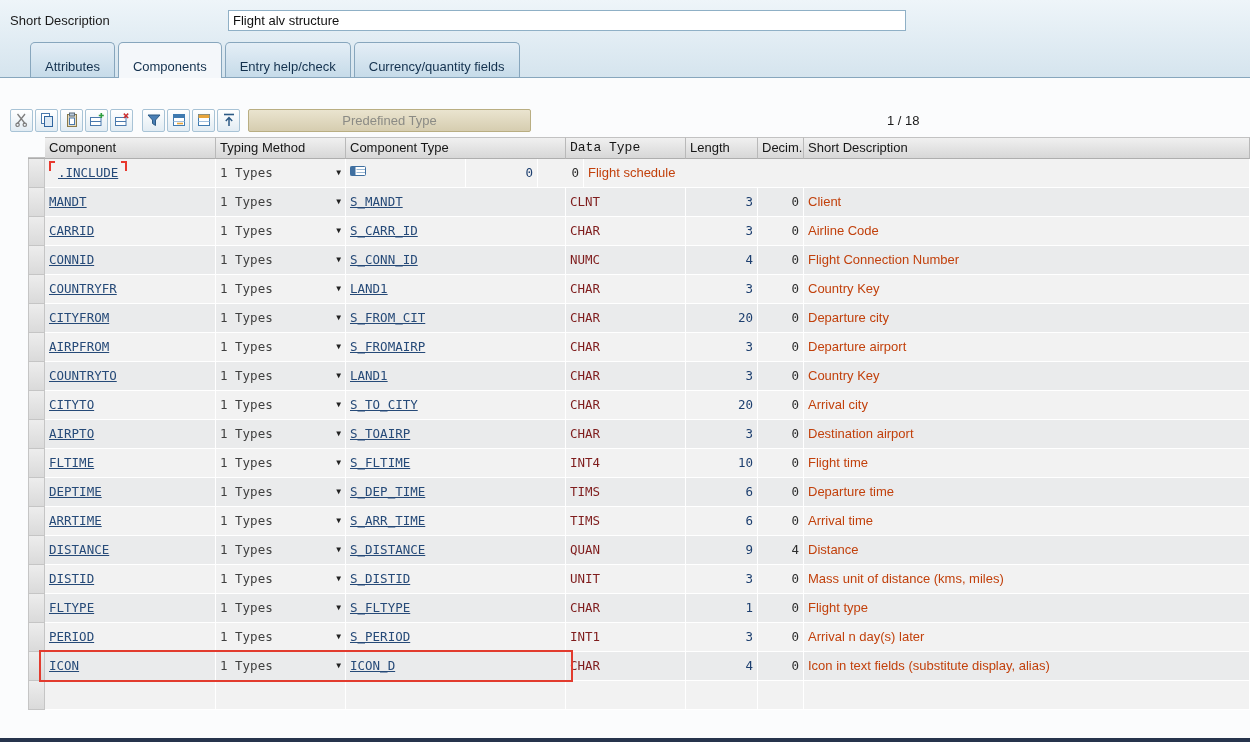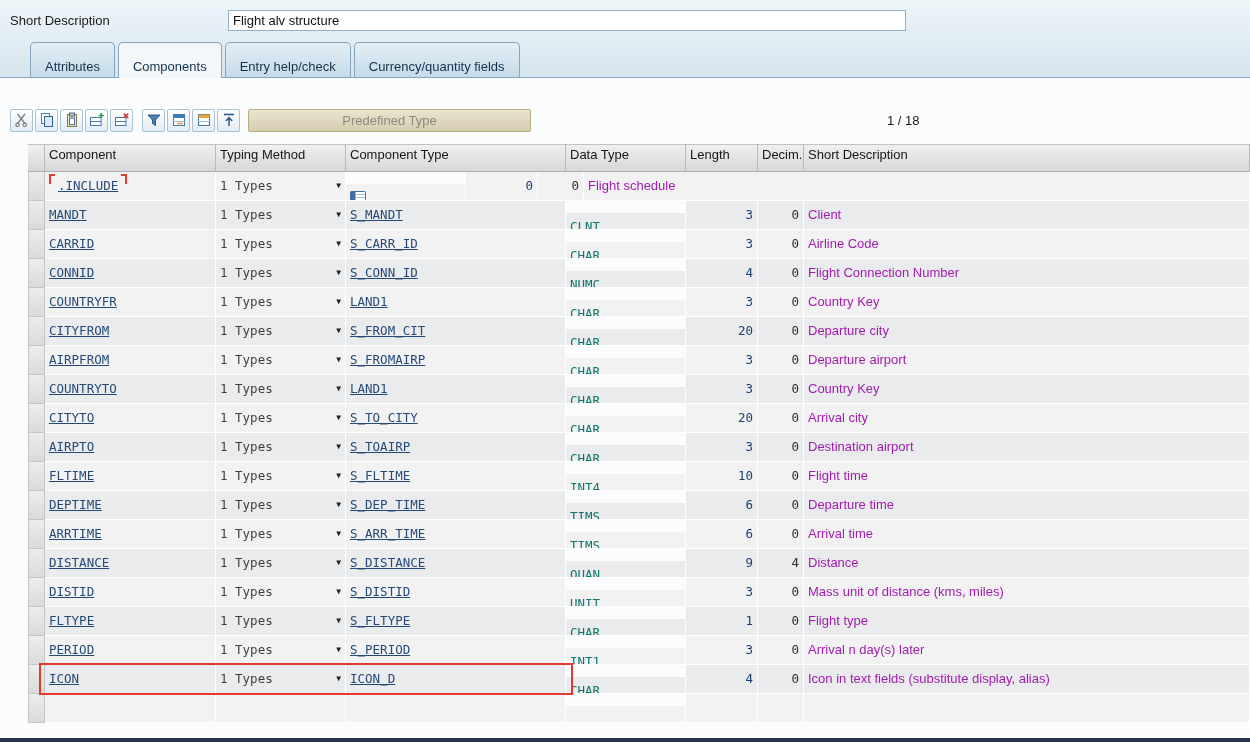--- a/index.html
+++ b/index.html
@@ -43,53 +43,53 @@
   .sep{width:7px;}
   .predefined{
     margin-left:6px;width:283px;height:23px;border:1px solid #b9ae82;
     background:linear-gradient(#eae4cf,#d6cdb0);color:#8b8b85;font-size:13px;
     border-radius:2px;font-family:"Liberation Sans","DejaVu Sans",sans-serif;
   }
   .position{margin-left:356px;}
 
   
   .grid{margin:12px 0 0 28px;width:1222px;}
-  .grid-header{display:flex;height:28px;line-height:20px;}
+  .grid-header{display:flex;height:15px;line-height:20px;align-items:flex-end;}
   .hcell{
     background:linear-gradient(#f0f0f0,#d7d7d7);border-right:1px solid #b9b9b9;
     border-top:1px solid #c2c2c2;border-bottom:1px solid #aeaeae;
     padding:0 4px;box-sizing:border-box;white-space:nowrap;overflow:hidden;color:#161616;
   }
   .c-sel{width:17px;flex:none;padding:0;}
   .c-comp{width:171px;flex:none;}
   .c-typ{width:130px;flex:none;}
   .c-ctype{width:220px;flex:none;}
-  .c-dtype{width:120px;flex:none;}
+  .c-dtype{width:120px;flex:none;font-family:Liberation Mono, monospace;}
   .c-len{width:72px;flex:none;}
   .c-dec{width:46px;flex:none;}
   .c-desc{flex:1;min-width:0;}
 
   .grid-row{display:flex;height:29px;position:relative;}
   .grid-row .cell{
     box-sizing:border-box;border-right:1px solid #fff;border-bottom:1px solid #fff;
     padding:0 4px;line-height:28px;white-space:nowrap;overflow:hidden;
   }
   .row-a .cell{background:#f2f2f2;}
   .row-b .cell{background:#eaebec;}
   .cell.sel{
     background:linear-gradient(#ededed,#dadada);border:1px solid #c5c5c5;border-top:none;padding:0;
   }
   .mono{font-family:"DejaVu Sans Mono","Liberation Mono",monospace;font-size:12.5px;}
   .linktext{color:#264a78;text-decoration:underline;}
   .typing{display:flex;justify-content:space-between;align-items:center;color:#3f3f3f;}
   .dd{font-size:8px;color:#222;margin-left:4px;line-height:28px;}
   .num{text-align:right;color:#1d3f6f;}
   .decv{text-align:right;color:#2e2e2e;}
-  .descv{color:#a21caf;}
-  .dtypev{color:#0f766e;margin-top:12px;}
+  .descv{color:#c2410c;}
+  .dtypev{color:#7f1d1d;}
 
   .inc-mark-l{display:inline-block;width:4px;height:8px;border-left:2px solid #e8392e;border-top:2px solid #e8392e;margin-right:3px;vertical-align:6px;}
   .inc-mark-r{display:inline-block;width:4px;height:8px;border-right:2px solid #e8392e;border-top:2px solid #e8392e;margin-left:3px;vertical-align:6px;}
 
   .dtype-icon{display:inline-block;vertical-align:middle;margin-top:-3px;}
 
   .red-box{position:absolute;left:11px;top:-2px;width:534px;height:32px;border:2px solid #e23b2e;z-index:3;pointer-events:none;box-sizing:border-box;}
 
   .bottom-bar{height:4px;background:#26344c;}
   .bottom-pad{height:6px;background:#fff;}

